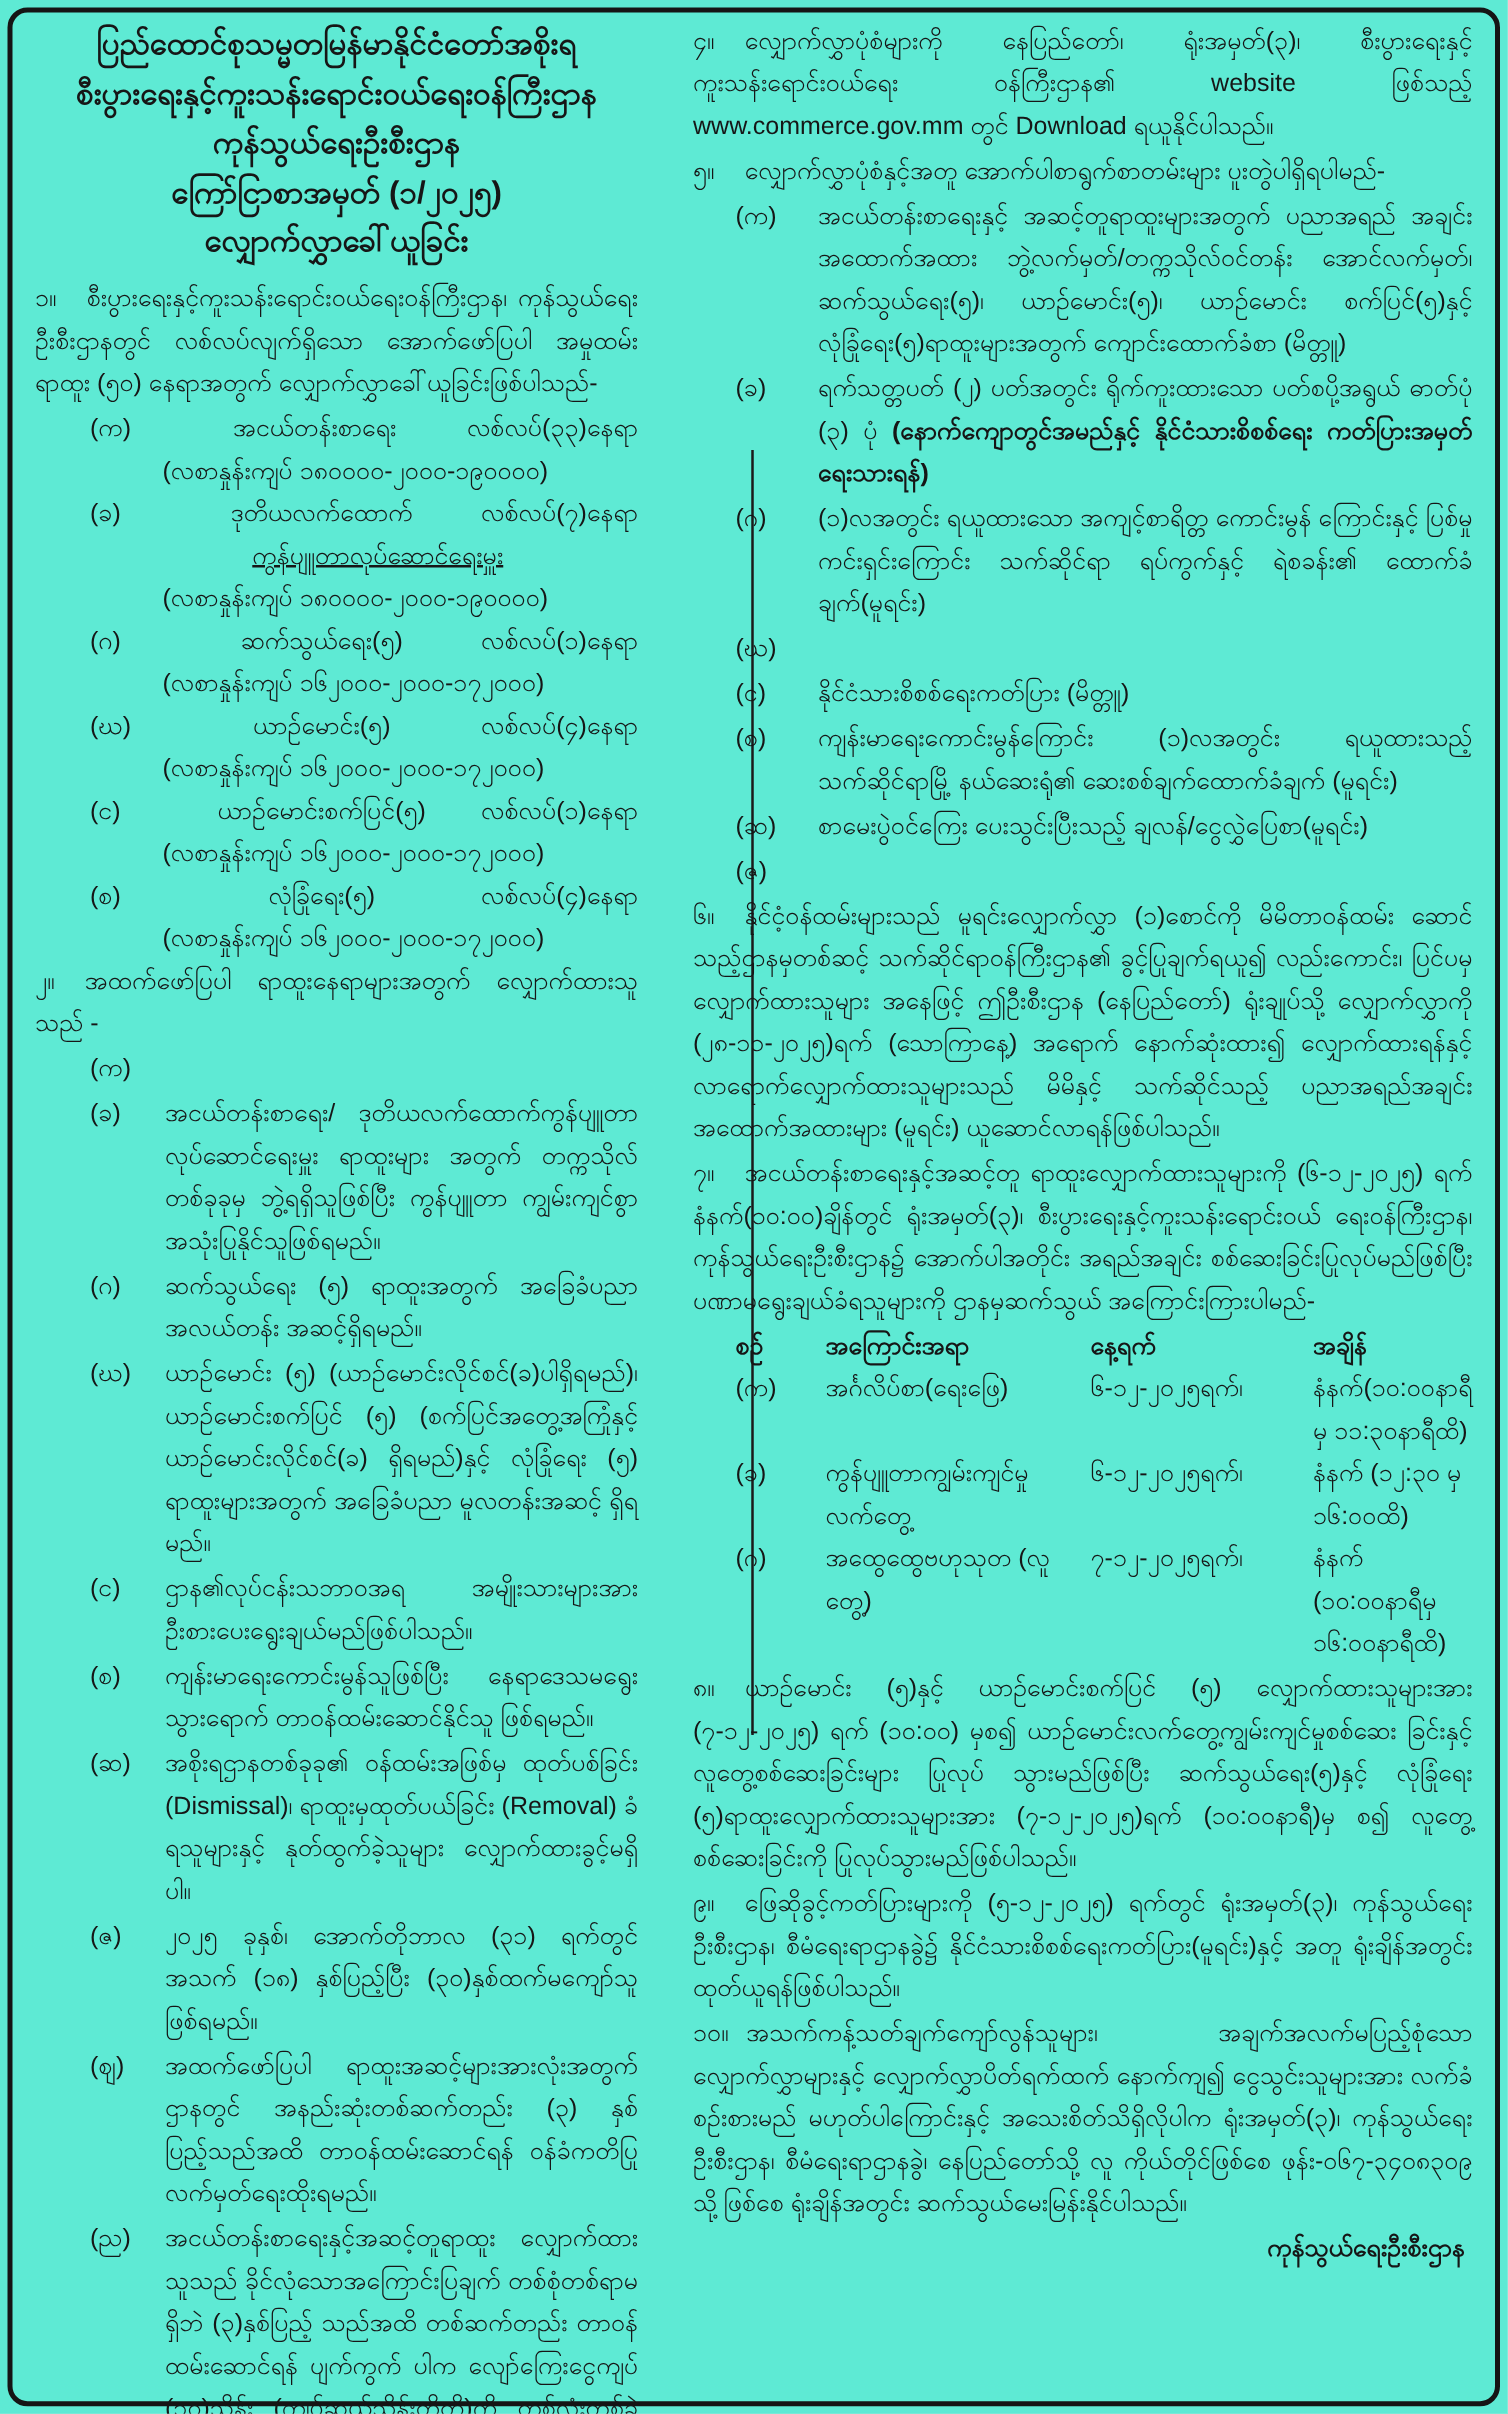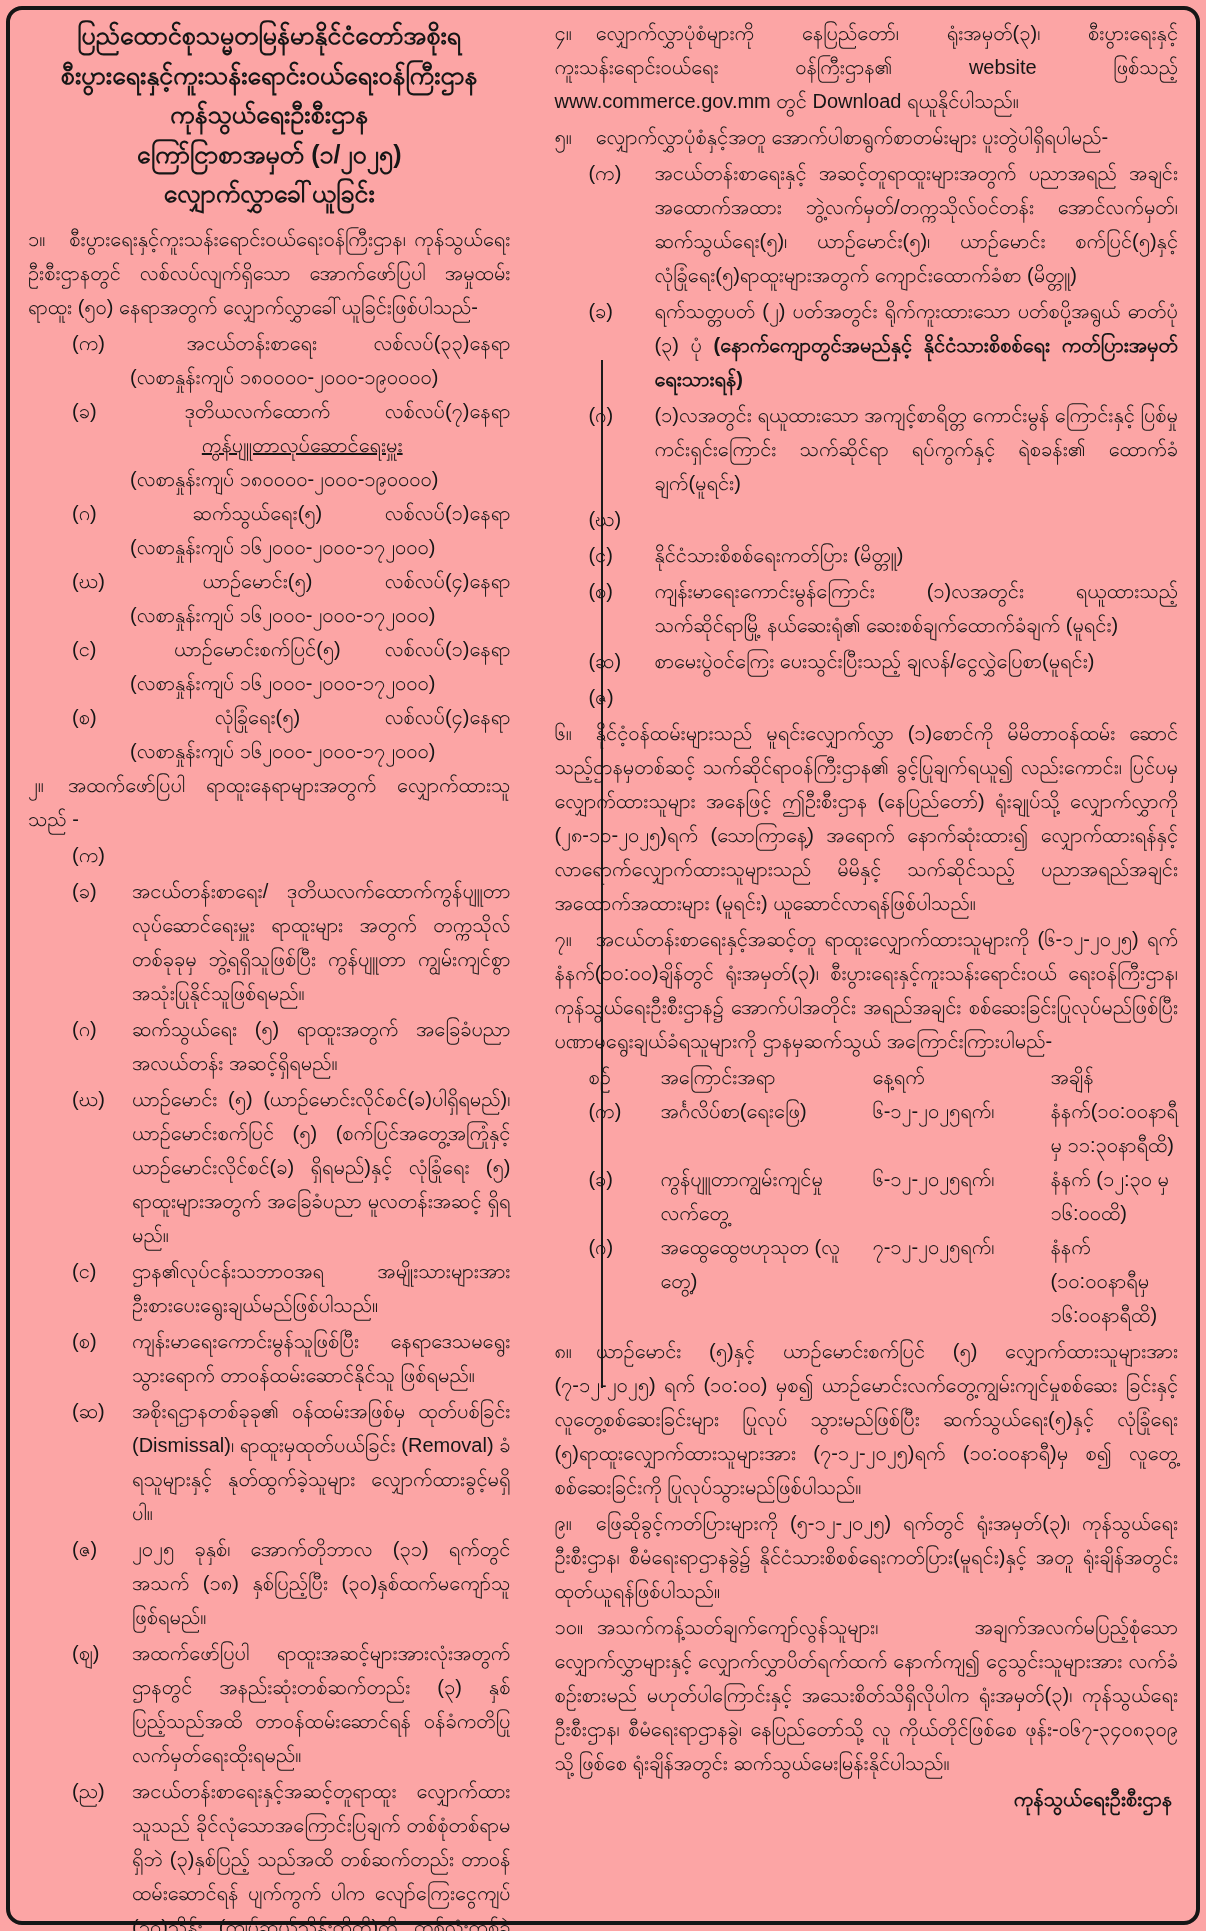--- a/index.html
+++ b/index.html
@@ -1,18 +1,18 @@
 <!DOCTYPE html>
 <html><head>
 <meta charset="utf-8">
 <style>
   html,body{margin:0;padding:0;}
   body{width:1206px;height:1931px;background:#e9e9e7;}
   .page{
-    position:relative;width:1206px;height:1931px;background:#fca5a5;
+    position:relative;width:1206px;height:1931px;background:#5eead4;
     font-family:"Liberation Sans","DejaVu Sans",sans-serif;color:#161616;
     overflow:hidden;box-sizing:border-box;
   }
   .frame{
     position:absolute;inset:6px;border:4px solid #151515;border-radius:16px;
     pointer-events:none;
   }
   .divider{
     position:absolute;left:601px;top:360px;width:2px;height:1028px;background:#1b1b1b;
   }
@@ -33,21 +33,21 @@
   .r-ind{margin-left:34px;}
   .r-ind .sub-label{flex:0 0 66px;}
   .pos-row{display:flex;margin-left:44px;}
   .pos-label{flex:0 0 58px;}
   .pos-title{flex:1;text-align:center;}
   .pos-vac{white-space:nowrap;}
   .pos-sub{margin-left:66px;text-align:center;text-decoration:underline;}
   .pos-salary{margin-left:102px;text-align:left;}
   .tbl{margin-left:34px;margin-bottom:2px;}
   .tbl-row{display:grid;grid-template-columns:64px 204px 170px 1fr;column-gap:8px;}
-  .tbl-head{font-weight:normal;}
+  .tbl-head{font-weight:bold;}
   .tbl-cell{text-align:left;}
   .signature{text-align:right;font-weight:bold;padding-right:6px;}
   b{font-weight:bold;}
 </style>
 </head>
 <body>
 
 <div class="page">
   <div class="frame"></div>
   <div class="divider"></div>

